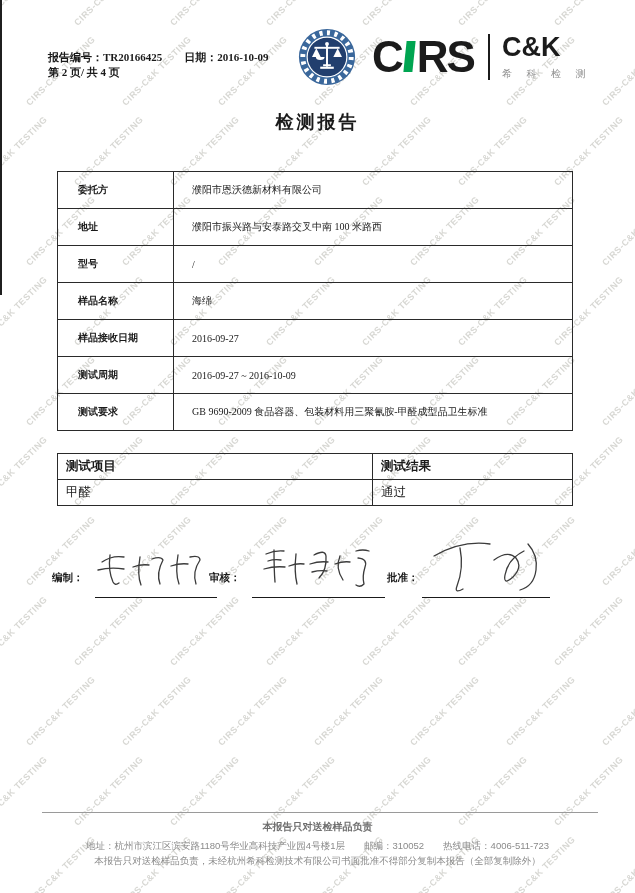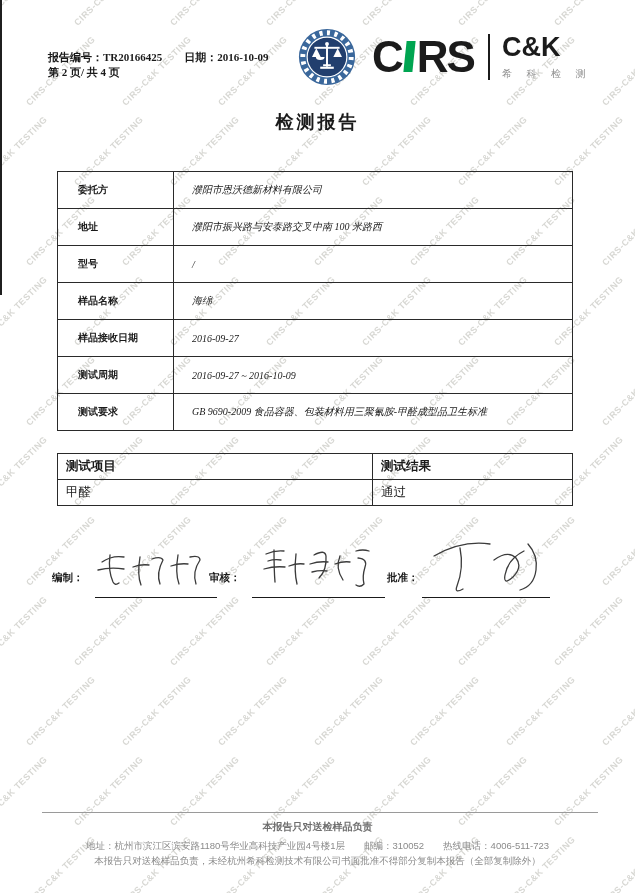--- a/index.html
+++ b/index.html
@@ -34,21 +34,21 @@
   .ck-text { font-family:"Liberation Sans", sans-serif; font-weight:900; font-size:27px; color:#1b1b1b; line-height:1; }
   .ck-sub { font-size:10px; color:#8f8f8f; letter-spacing:6px; margin-top:6px; white-space:nowrap; }
   
   .title { position:absolute; left:0; top:110px; width:100%; text-align:center;
            font-size:18px; font-weight:bold; letter-spacing:3px; }
   
   table { border-collapse:collapse; table-layout:fixed; }
   .info-table { position:absolute; left:57px; top:171px; width:516px; }
   .info-table td { border:1px solid #2a2a2a; height:37px; font-size:10px; vertical-align:middle; }
   .info-table td.lbl { width:116px; font-weight:bold; padding-left:20px; }
-  .info-table td.val { padding-left:18px;font-style:italic; }
+  .info-table td.val { padding-left:18px; }
   .result-table { position:absolute; left:57px; top:453px; width:516px; }
   .result-table td { border:1px solid #2a2a2a; height:26px; font-size:12.5px; vertical-align:middle; padding-left:8px; }
   .result-table td.c1 { width:315px; }
   .result-table tr.hd td { font-weight:bold; }
   
   .sig-row { position:absolute; left:0; top:538px; width:100%; height:66px; }
   .sig-label { position:absolute; font-size:10.5px; font-weight:bold; top:33px; }
   .sig-line { position:absolute; top:59px; height:0; border-bottom:1.2px solid #1a1a1a; }
   .sig-svg { position:absolute; }
   .sig-svg path { fill:none; stroke:#3b3b3b; stroke-width:1.3; stroke-linecap:round; stroke-linejoin:round; }

